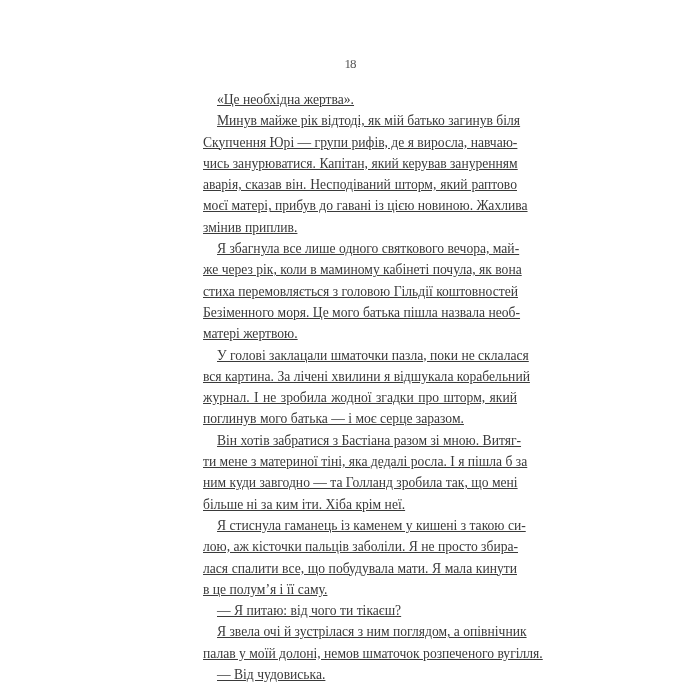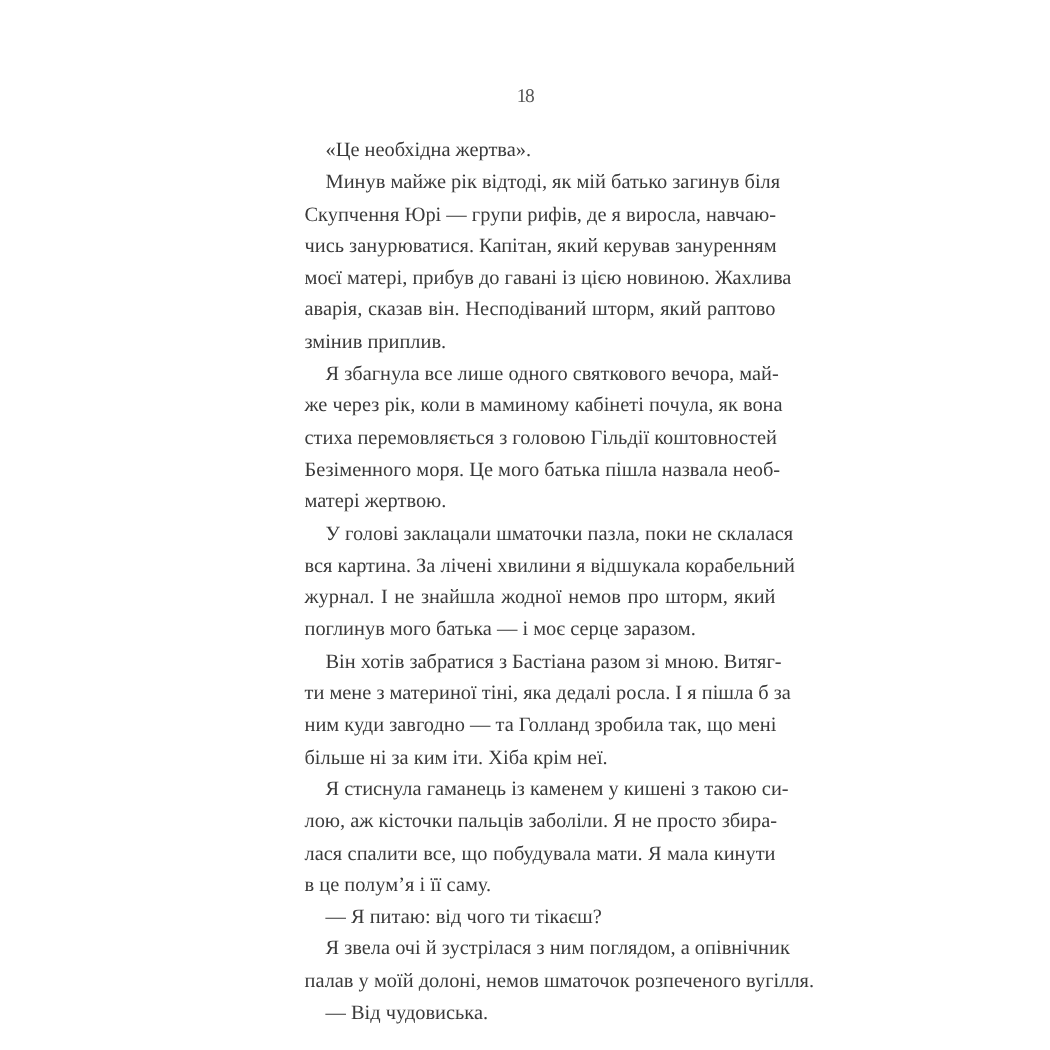--- a/index.html
+++ b/index.html
@@ -7,52 +7,52 @@
   .page-number {
     position: absolute; top: 56px; left: 0; width: 700px; text-align: center;
     font-family: "Liberation Serif", serif; font-size: 13px; color: #555;
     letter-spacing: -1px;
   }
   .text-block {
     position: absolute; top: 89px; left: 203px; width: 314px;
     font-family: "Liberation Serif", serif; font-size: 13.6px;
     line-height: 21.3px; color: #3a3a3a;
   }
-  .line { display: block; text-align: justify; text-align-last: justify; white-space: nowrap; }
+  .line { display: block; text-align: justify; text-align-last: justify; white-space: nowrap; text-decoration: underline; }
   .line.last { text-align-last: left; }
   .line.indent { padding-left: 14px; }
 </style>
 </head>
 <body>
 
 <div>
   <div class="page-number">18</div>
   <div class="text-block" id="text-block">
       <div class="paragraph">
         <span class="line indent last">«Це необхідна жертва».</span>
       </div>
       <div class="paragraph">
         <span class="line indent">Минув майже рік відтоді, як мій батько загинув біля</span>
         <span class="line">Скупчення Юрі — групи рифів, де я виросла, навчаю-</span>
         <span class="line">чись занурюватися. Капітан, який керував зануренням</span>
+        <span class="line">аварія, сказав він. Несподіваний шторм, який раптово</span>
         <span class="line">моєї матері, прибув до гавані із цією новиною. Жахлива</span>
-        <span class="line">аварія, сказав він. Несподіваний шторм, який раптово</span>
         <span class="line last">змінив приплив.</span>
       </div>
       <div class="paragraph">
         <span class="line indent">Я збагнула все лише одного святкового вечора, май-</span>
         <span class="line">же через рік, коли в маминому кабінеті почула, як вона</span>
         <span class="line">стиха перемовляється з головою Гільдії коштовностей</span>
         <span class="line">Безіменного моря. Це мого батька пішла назвала необ-</span>
         <span class="line last">матері жертвою.</span>
       </div>
       <div class="paragraph">
         <span class="line indent">У голові заклацали шматочки пазла, поки не склалася</span>
         <span class="line">вся картина. За лічені хвилини я відшукала корабельний</span>
-        <span class="line">журнал. І не знайшла жодної немов про шторм, який</span>
+        <span class="line">журнал. І не зробила жодної згадки про шторм, який</span>
         <span class="line last">поглинув мого батька — і моє серце заразом.</span>
       </div>
       <div class="paragraph">
         <span class="line indent">Він хотів забратися з Бастіана разом зі мною. Витяг-</span>
         <span class="line">ти мене з материної тіні, яка дедалі росла. І я пішла б за</span>
         <span class="line">ним куди завгодно — та Голланд зробила так, що мені</span>
         <span class="line last">більше ні за ким іти. Хіба крім неї.</span>
       </div>
       <div class="paragraph">
         <span class="line indent">Я стиснула гаманець із каменем у кишені з такою си-</span>

